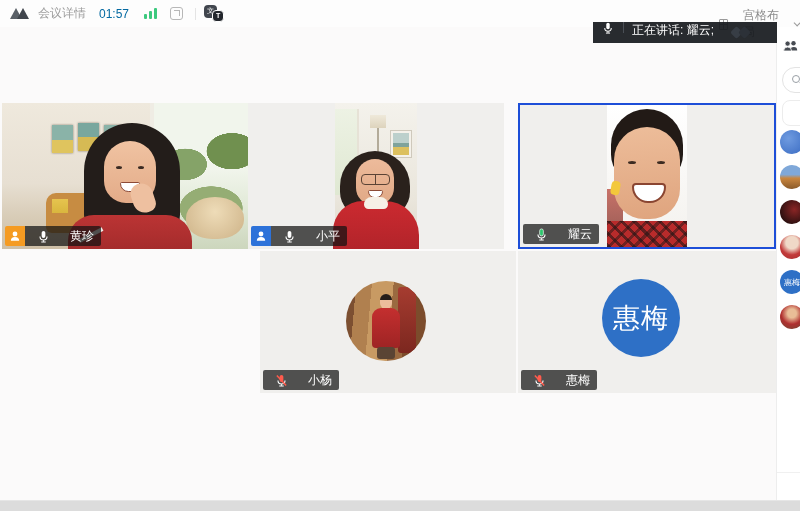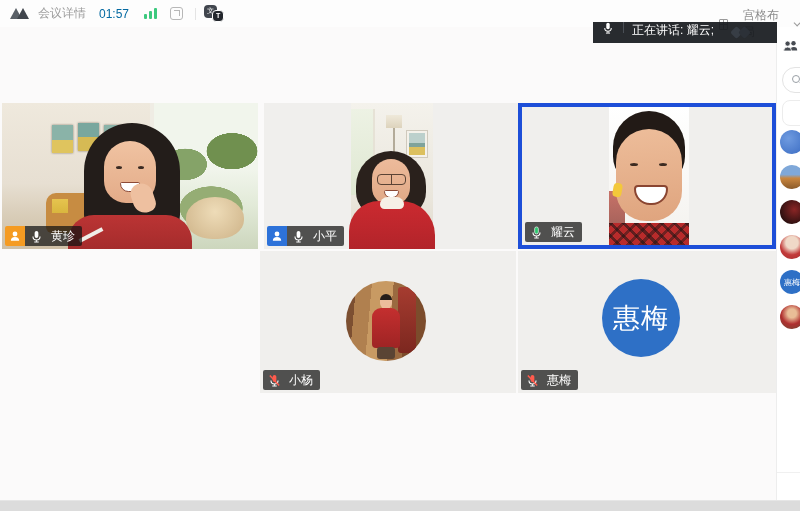--- a/index.html
+++ b/index.html
@@ -36,35 +36,35 @@
   .grid-ico { width:11px; height:11px; border:1px solid #9a9a9a; border-radius:1px;
               background: linear-gradient(#9a9a9a,#9a9a9a) center/1px 100% no-repeat,
                           linear-gradient(#9a9a9a,#9a9a9a) center/100% 1px no-repeat; }
   .chev { width:6px; height:6px; border-right:1.5px solid #9a9a9a; border-bottom:1.5px solid #9a9a9a;
               transform:rotate(45deg) translate(-1px,-1px); }
 
   
   .main-bg { position:absolute; left:0; top:27px; width:776px; height:484px; background:#fbfafa; }
   .tile { position:absolute; background:#f0efed; overflow:hidden; z-index:1; }
   .t1 { left:2px;   top:103px; width:256px; height:146px; }
-  .t2 { left:264px; top:103px; width:256px; height:146px;text-align:center; }
-  .t3 { left:518px; top:103px; width:258px; height:146px; border:4px solid #1d4ed8; }
+  .t2 { left:248px; top:103px; width:256px; height:146px;text-align:center; }
+  .t3 { left:518px; top:103px; width:258px; height:146px; border:2px solid #1d4ed8; }
   .t4 { left:2px;   top:251px; width:256px; height:142px; }
   .t5 { left:260px; top:251px; width:256px; height:142px; }
   .t6 { left:518px; top:251px; width:258px; height:142px; }
   .scene, .strip { position:absolute; }
   .scene { inset:0; }
   .scene * , .strip * { position:absolute; }
 
   
   .name-tag { position:absolute; left:3px; bottom:3px; height:20px; display:flex;
               border-radius:2px; overflow:hidden; z-index:3; }
   .tag-badge { width:20px; display:flex; align-items:center; justify-content:center; }
   .badge-host { background:#f59b22; } .badge-member { background:#2d72d9; }
-  .tag-main { display:flex; align-items:center; gap:8px; padding:0 7px 0 5px;
+  .tag-main { display:flex; align-items:center; gap:20px; padding:0 7px 0 12px;
               background:rgba(18,18,18,.72); color:#fff; }
 
   
   .sc1 { background:linear-gradient(180deg,#efe9dd 0%,#e7dfd2 55%,#d8ccb7 78%,#cebfa6 100%); }
   .s1-window { left:148px; top:0; width:108px; height:146px; border-left:4px solid #efece4;
       background:
         radial-gradient(36px 26px at 30% 42%, #85a368 0 60%, transparent 61%),
         radial-gradient(42px 30px at 75% 33%, #70904f 0 60%, transparent 61%),
         radial-gradient(52px 36px at 55% 72%, #95ad74 0 60%, transparent 61%),
         linear-gradient(180deg,#f1f5ec 0 45%,#e2ead8 70%,#ccd6bd 100%); }

